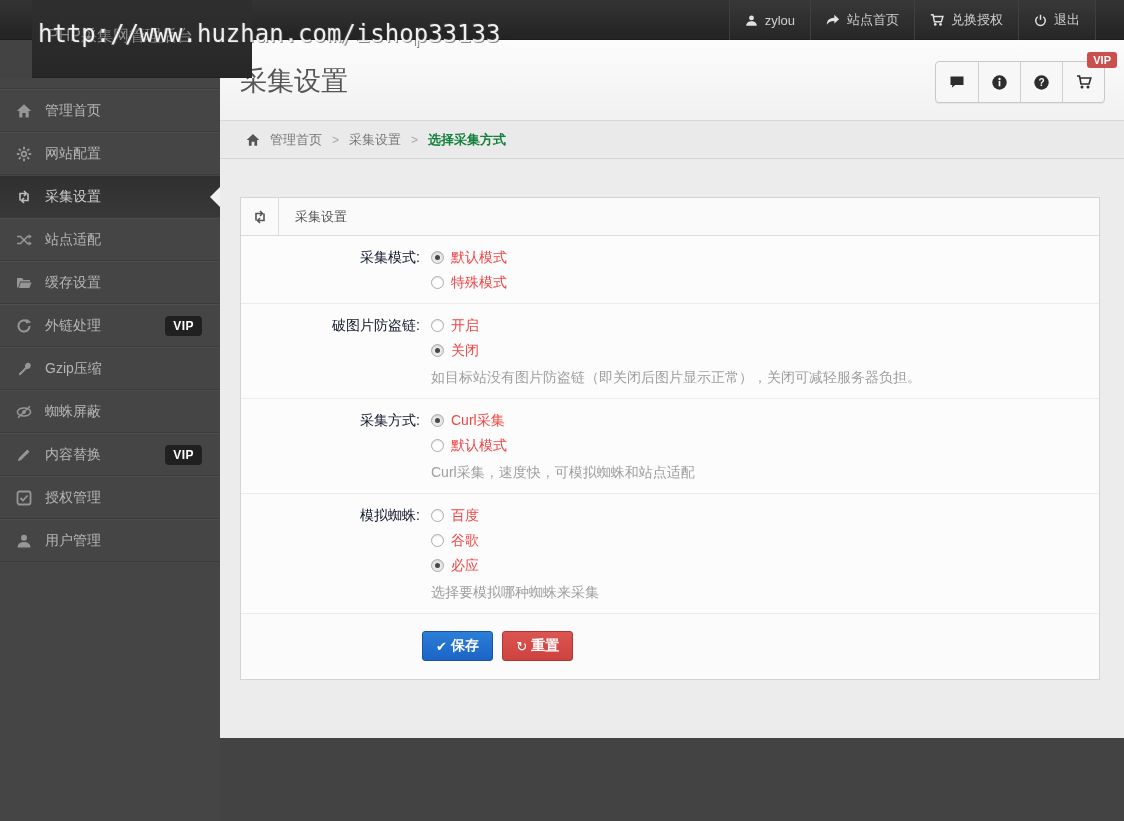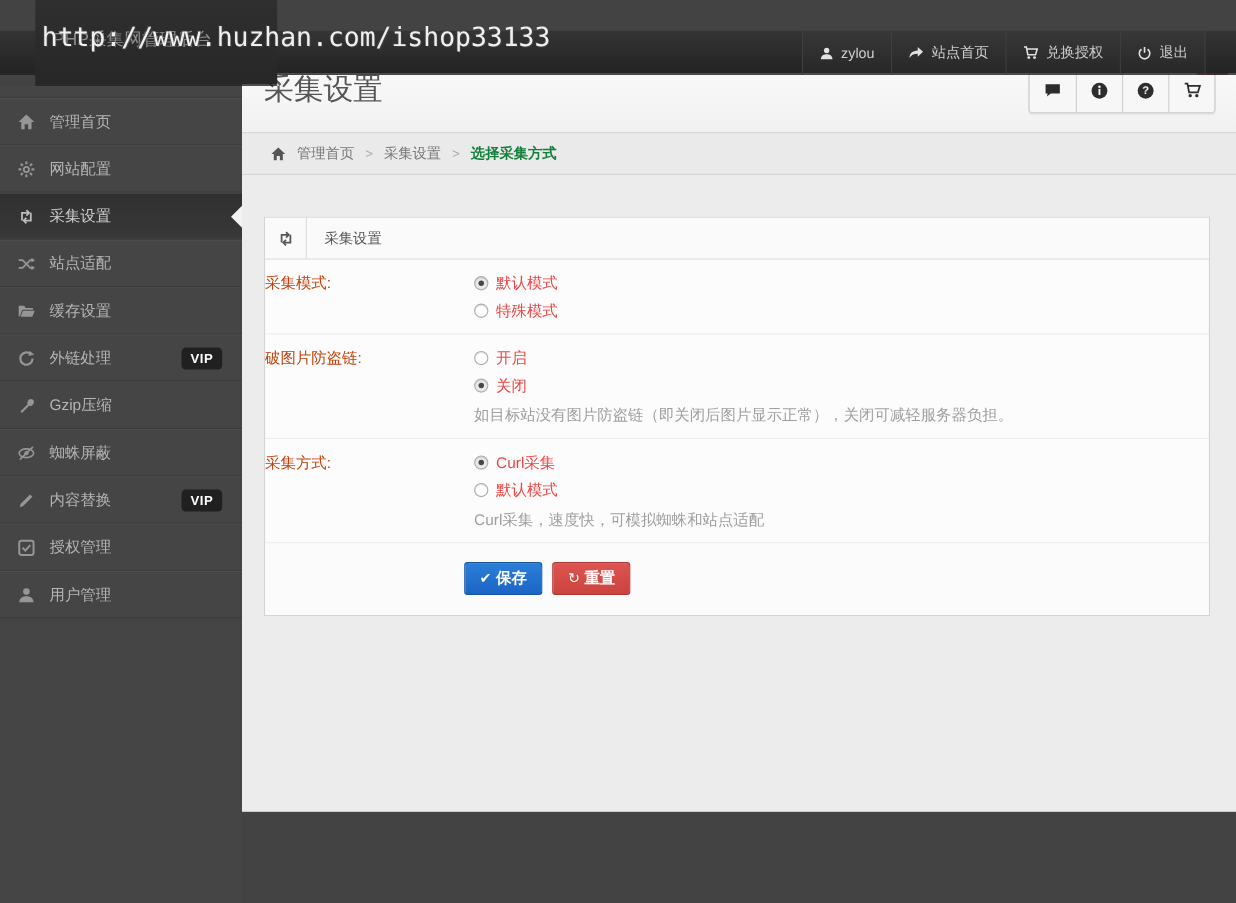--- a/index.html
+++ b/index.html
@@ -8,21 +8,21 @@
     position:relative;
     background:#434343;
     font-family:"Liberation Sans", sans-serif;
   }
   svg { display:block; }
 
   
   .topbar {
     position:absolute; left:0; top:0; width:100%; height:40px;
     background:linear-gradient(#343434,#232323);
-    border-bottom:1px solid #1c1c1c; z-index:4;margin-top:28px;
+    border-bottom:1px solid #1c1c1c; z-index:4;
   }
   .topmenu { position:absolute; right:28px; top:0; height:40px; display:flex; z-index:6; }
   .topmenu-item {
     display:flex; align-items:center; gap:7px; padding:0 15px;
     color:#cfcfcf; font-size:13px; cursor:pointer;
     border-left:1px solid #3f3f3f; background:rgba(255,255,255,0.02);
   }
   .topmenu-item:last-child { border-right:1px solid #3f3f3f; }
   .topmenu-item .ticon { color:#e2e2e2; }
 
@@ -101,21 +101,21 @@
   .crumb-sep { color:#a8a8a8; font-size:12px; }
   .crumb-last { color:#15803d; font-weight:bold; }
 
   
   .panel { margin:38px 24px 0 20px; background:#fcfcfc; border:1px solid #d4d4d4; }
   .panel-header { height:38px; border-bottom:1px solid #ddd; background:#fafafa; display:flex; align-items:stretch; }
   .panel-header-icon { width:38px; border-right:1px solid #ddd; display:flex; align-items:center; justify-content:center; color:#555; }
   .panel-title { display:flex; align-items:center; padding-left:16px; font-size:13px; color:#555; }
 
   .form-group { display:flex; padding:9px 0 8px; border-bottom:1px solid #ececec; }
-  .fg-label { width:190px; padding-right:11px; padding-top:4px; font-size:14px; color:#c2410c; flex-shrink:0; }
+  .fg-label { width:190px; text-align:right; padding-right:11px; padding-top:4px; font-size:14px; color:#0f172a; flex-shrink:0; }
   .fg-content { flex:1; }
   .radio-row { display:flex; align-items:center; height:25px; font-size:14px; color:#ef4444; cursor:pointer; }
   .radio {
     width:13px; height:13px; border-radius:50%; border:1px solid #acacac;
     background:#fff; margin-right:7px; position:relative; flex-shrink:0;
     box-shadow:inset 0 1px 1px rgba(0,0,0,0.12);
   }
   .radio.checked { background:#e9e9e9; }
   .radio.checked::after {
     content:""; position:absolute; left:3px; top:3px; width:5px; height:5px;
@@ -416,20 +416,38 @@
             <span>Curl采集</span>
           </div>
           <div class="radio-row">
             <span class="radio"></span>
             <span>默认模式</span>
           </div>
           <div class="fg-help">Curl采集，速度快，可模拟蜘蛛和站点适配</div>
         </div>
       </div>
 
+      <div class="form-group">
+        <div class="fg-label">模拟蜘蛛:</div>
+        <div class="fg-content">
+          <div class="radio-row">
+            <span class="radio"></span>
+            <span>百度</span>
+          </div>
+          <div class="radio-row">
+            <span class="radio"></span>
+            <span>谷歌</span>
+          </div>
+          <div class="radio-row">
+            <span class="radio checked"></span>
+            <span>必应</span>
+          </div>
+          <div class="fg-help">选择要模拟哪种蜘蛛来采集</div>
+        </div>
+      </div>
 
       <div class="form-actions">
         <span class="btn btn-save">
           <span class="bicon">✔</span>
           <span>保存</span>
         </span>
         <span class="btn btn-reset">
           <span class="bicon">↻</span>
           <span>重置</span>
         </span>

